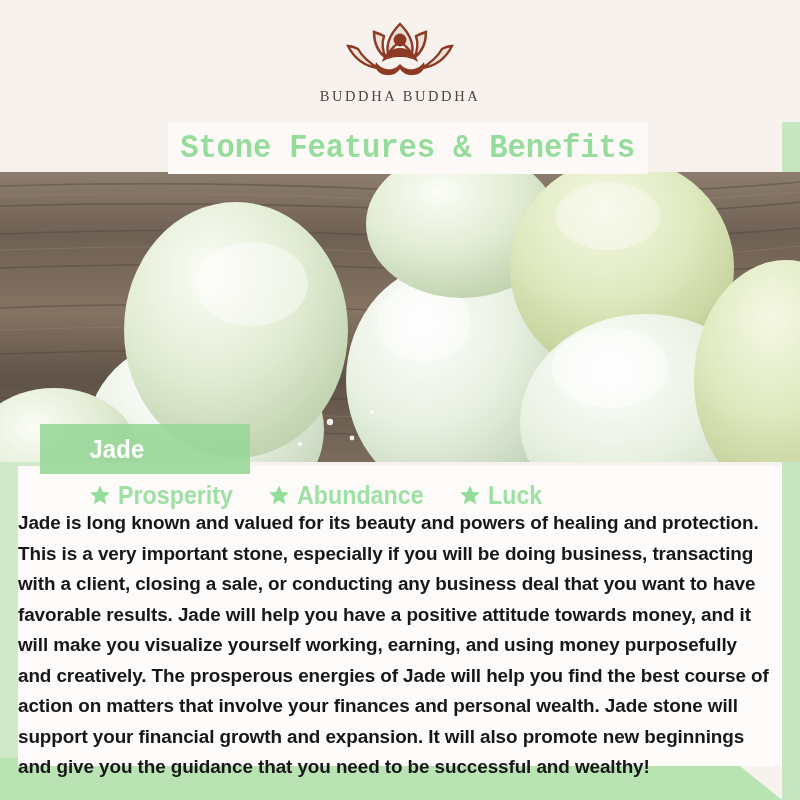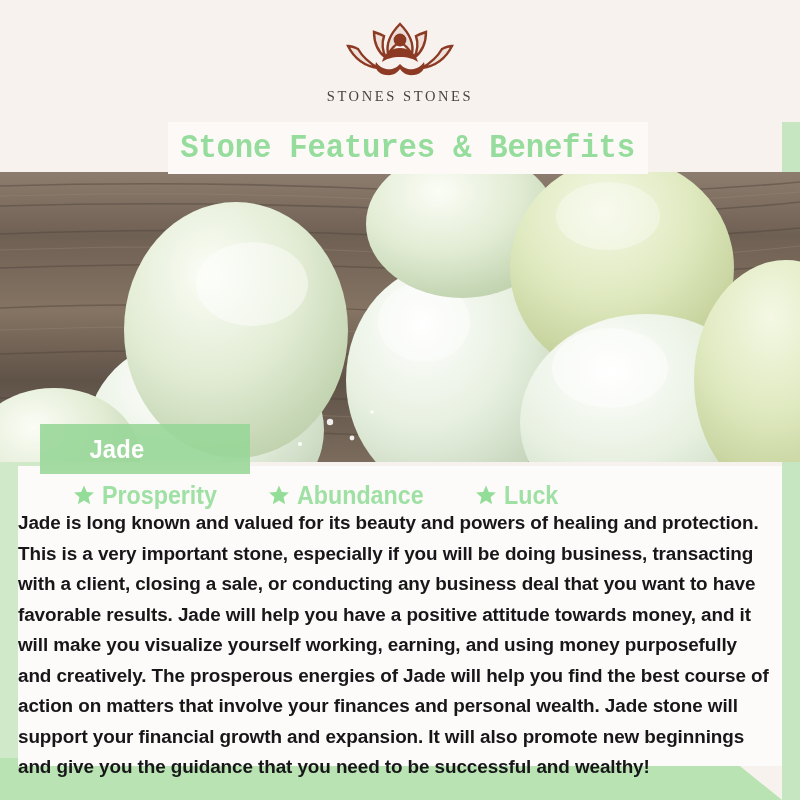--- a/index.html
+++ b/index.html
@@ -111,21 +111,21 @@
   #jade-label{
     color:#ffffff;font-size:25px;font-weight:bold;
     padding-left:52px;letter-spacing:.2px;
     transform:scaleX(0.95);transform-origin:left center;
   }
 
   
   #benefits{
     position:absolute;top:478px;left:0;width:636px;height:34px;
     display:flex;align-items:center;justify-content:center;
-    gap:42px;z-index:6;
+    gap:26px;z-index:6;
   }
   .benefit{display:flex;align-items:center;gap:7px;}
   .star-icon{width:22px;height:22px;display:block;flex:none;}
   .benefit-label{
     font-size:25px;font-weight:bold;color:#9fe0a4;
     transform:scaleX(0.93);transform-origin:left center;
     white-space:nowrap;
   }
 
   
@@ -243,21 +243,21 @@
         <path d="M102 14 C102 26 98 34 90 40 C94 32 94 24 92 18 C96 16 99 15 102 14 Z" fill="#a8492c" fill-opacity="0.10"></path>
         <path d="M24 28 C30 40 40 48 54 50 C44 44 38 38 34 31 C30 29 27 28 24 28 Z" fill="#b05536" fill-opacity="0.10"></path>
         <path d="M128 28 C122 40 112 48 98 50 C108 44 114 38 118 31 C122 29 125 28 128 28 Z" fill="#b05536" fill-opacity="0.10"></path>
       </g>
       <g fill="#8c3a23">
         <circle cx="76" cy="22" r="6.4"></circle>
         <path d="M76 30 C67 30 60 36 58 44 C62 41 68 39 76 39 C84 39 90 41 94 44 C92 36 85 30 76 30 Z"></path>
         <path d="M52 44 C50 50 54 56 62 57 C70 58 74 54 76 51 C78 54 82 58 90 57 C98 56 102 50 100 44 C96 50 90 52 84 51 C80 50 78 48 76 46 C74 48 72 50 68 51 C62 52 56 50 52 44 Z"></path>
       </g>
     </svg>
-    <div id="brand-name">STONES STONES</div>
+    <div id="brand-name">BUDDHA BUDDHA</div>
   </div>
 
   <div id="title-banner">
     <div id="banner-title">Stone Features &amp; Benefits</div>
   </div>
 
   <div id="jade-badge">
     <span id="jade-label">Jade</span>
   </div>
 

